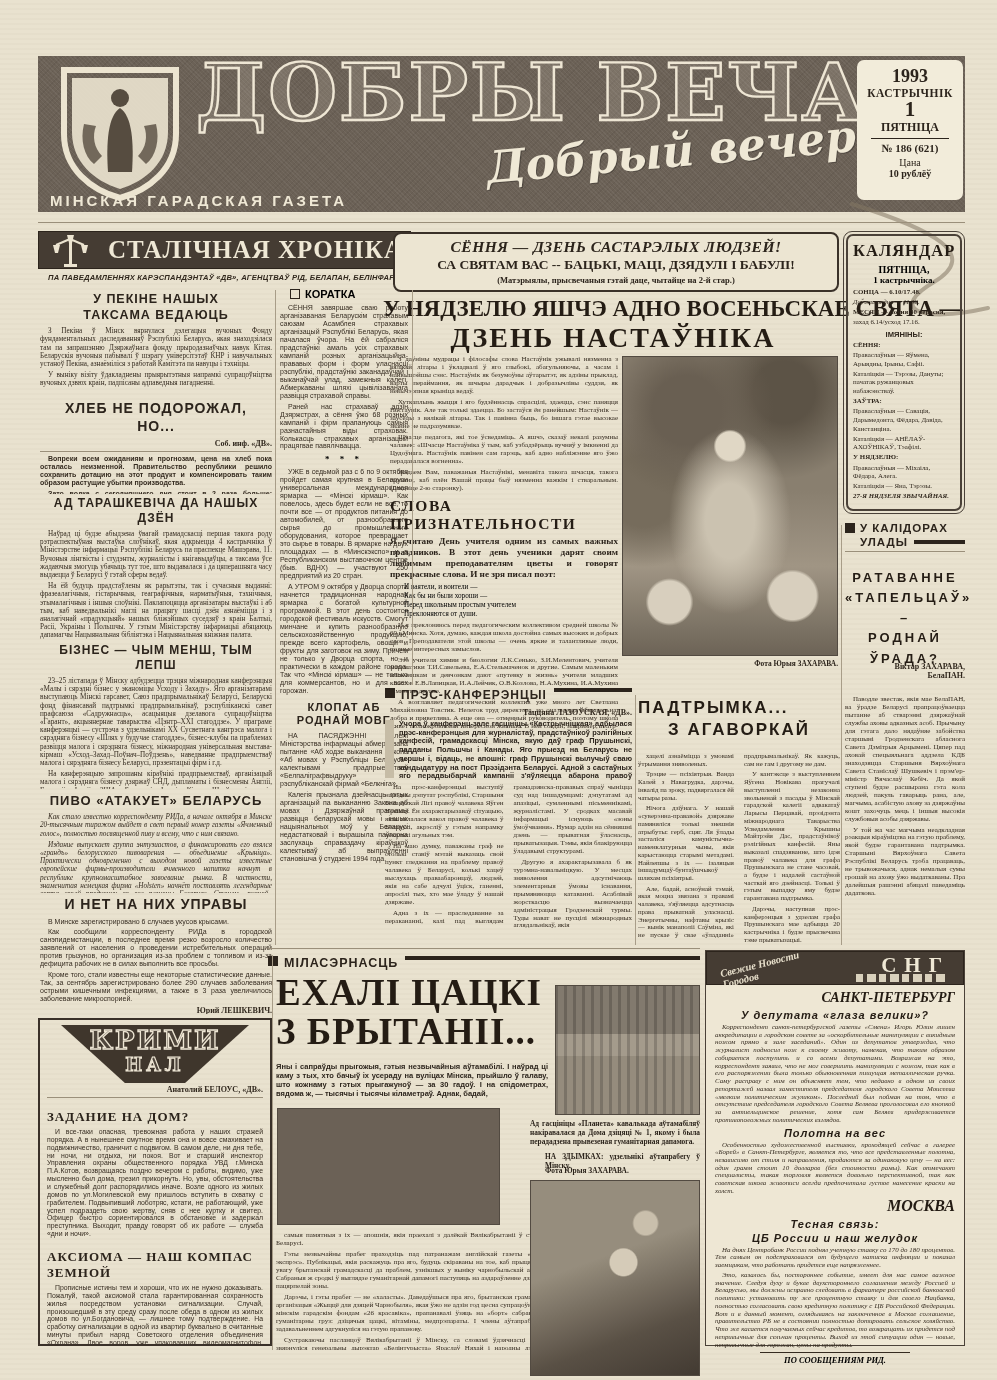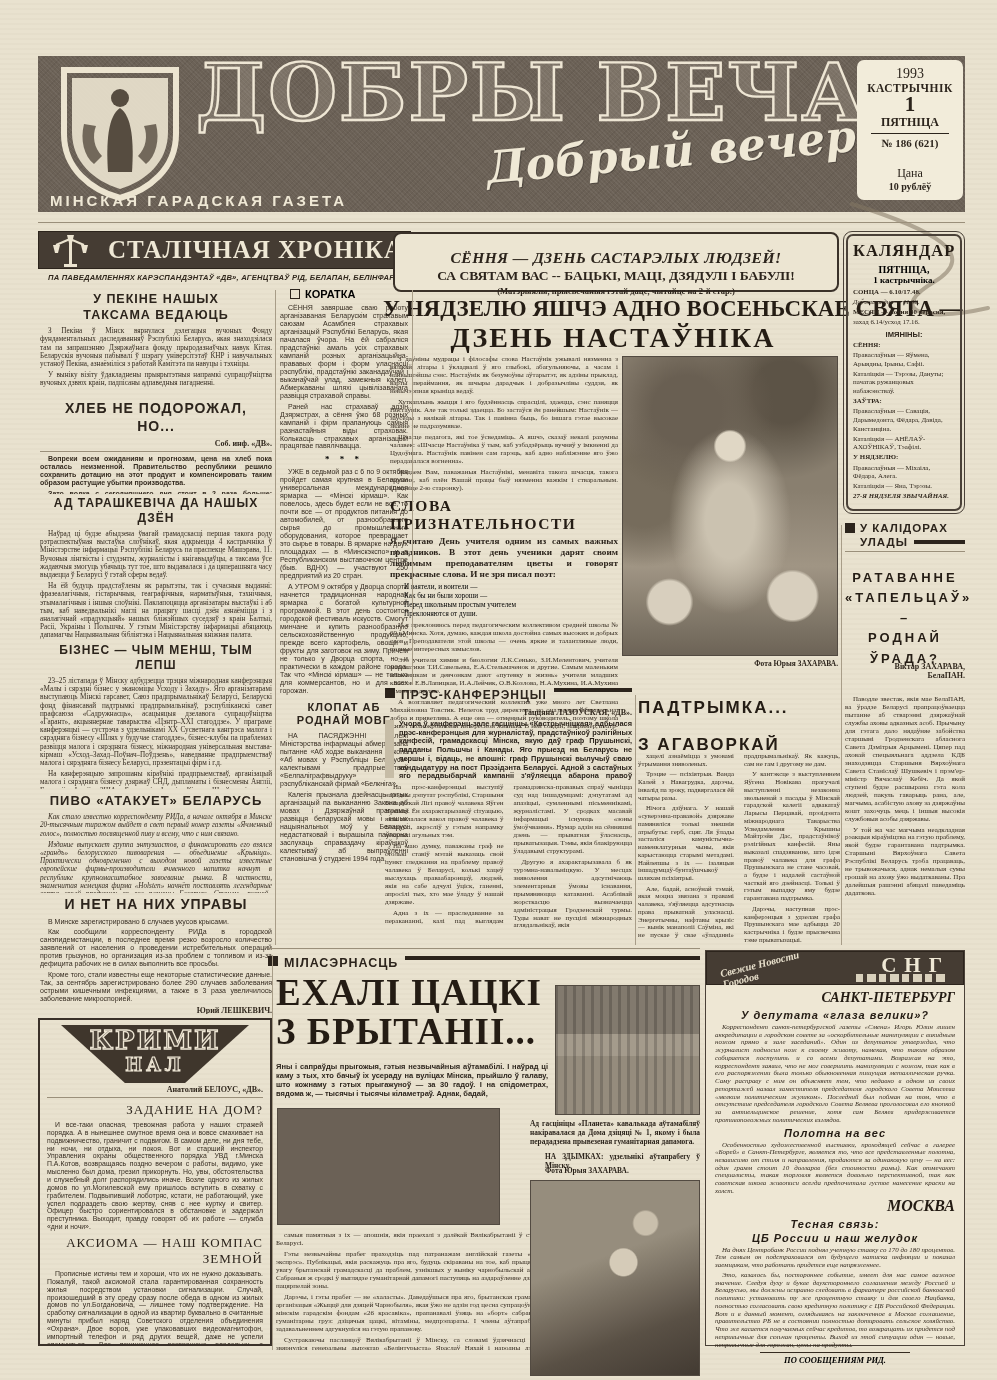--- a/index.html
+++ b/index.html
@@ -13,26 +13,26 @@
     background-image:repeating-linear-gradient(45deg,rgba(255,255,255,.05) 0 1px,transparent 1px 3px),
                      repeating-linear-gradient(-45deg,rgba(0,0,0,.06) 0 1px,transparent 1px 4px);}
   #mast-title{left:158px;top:-10px;font-family:"DejaVu Serif",serif;font-weight:bold;font-size:79px;
     letter-spacing:2px;color:rgba(238,230,212,.14);-webkit-text-stroke:2.4px #eee6d4;white-space:nowrap}
   #mast-script{left:448px;top:70px;font-family:"DejaVu Serif",serif;font-style:italic;font-weight:bold;
     font-size:44px;color:#efe8d5;transform:rotate(-5deg);white-space:nowrap;text-shadow:1px 1px 0 rgba(0,0,0,.25)}
   #mast-sub{left:12px;bottom:3px;font-family:"Liberation Sans",sans-serif;font-weight:bold;font-size:15px;
     letter-spacing:3px;color:#efe8d5}
   #datebox{right:2px;top:4px;width:106px;height:140px;background:#f2ecda;border-radius:7px;
     text-align:center;color:#2c241c;padding-top:6px;box-sizing:border-box}
-  #datebox .y{font-weight:normal;font-size:14px}
+  #datebox .y{font-weight:bold;font-size:18px}
   #datebox .m{font-weight:bold;font-size:11.5px;letter-spacing:.5px}
   #datebox .d{font-weight:bold;font-size:21px;line-height:1}
   #datebox .w{font-weight:bold;font-size:12px;margin-bottom:3px}
   #datebox .iss{font-weight:bold;font-size:11px;border-top:1px solid #2c241c;width:78px;margin:0 auto;padding-top:3px}
-  #datebox .pr1{font-size:12px;margin-top:17px}
+  #datebox .pr1{font-size:10px;margin-top:3px}
   #datebox .pr2{font-weight:bold;font-size:10px}
   #swash{left:838px;top:196px;width:160px;height:140px;opacity:.55;pointer-events:none}
   
   .vrule{width:1px;background:#a89d88}
   .hrule{height:1px;background:#9a8f7a}
   
   .seclabel{display:flex;align-items:flex-start;font-family:"Liberation Sans",sans-serif;font-weight:bold;
     color:#2c241c;letter-spacing:1px}
   .seclabel .sq{width:10px;height:10px;background:#2c241c;margin-right:6px;flex:0 0 auto}
   .seclabel .bar{flex:1;height:4px;background:#2c241c;margin-left:7px}
@@ -53,24 +53,24 @@
   .kor-head{font-family:"Liberation Sans",sans-serif;font-weight:bold;font-size:11px;margin:0 0 4px 10px}
   .kor-head .box{display:inline-block;width:8px;height:8px;border:1.4px solid #2c241c;margin-right:5px;vertical-align:-1px}
   
   #krim{left:38px;top:1018px;width:234px;height:328px;border:2px solid #3a3129;padding:5px 7px;box-sizing:border-box;overflow:hidden}
   #krim-emblem{width:188px;height:58px;margin:0 auto;background:#3f362c;
     clip-path:polygon(0 0,100% 0,66% 100%,34% 100%);position:relative}
   #krim-emblem .l1{position:absolute;left:0;right:0;top:0;text-align:center;font-family:"DejaVu Serif",serif;
     font-weight:bold;font-size:26px;color:rgba(238,230,212,.1);-webkit-text-stroke:1.3px #eee6d4;letter-spacing:2px}
   #krim-emblem .l2{position:absolute;left:0;right:0;top:29px;text-align:center;font-family:"DejaVu Serif",serif;
     font-weight:bold;font-size:18px;color:rgba(238,230,212,.1);-webkit-text-stroke:1.1px #eee6d4;letter-spacing:4px}
-  .krim-h{font-weight:normal;text-align:right;font-size:13px;letter-spacing:1px;color:#2c241c;margin:4px 0 3px}
+  .krim-h{font-weight:bold;text-align:left;font-size:13px;letter-spacing:1px;color:#2c241c;margin:11px 0 3px}
   
   #holidaybox{left:393px;top:232px;width:446px;height:60px;border:2px solid #3a3129;border-radius:8px;
-    text-align:center;box-sizing:border-box;padding-top:15px;background:#ece5d2}
+    text-align:center;box-sizing:border-box;padding-top:4px;background:#ece5d2}
   #holidaybox .l1{font-weight:bold;font-style:italic;font-size:15.5px;color:#2c241c;letter-spacing:.5px}
   #holidaybox .l2{font-weight:bold;font-size:13.5px;color:#2c241c;margin-top:1px}
   #holidaybox .l3{font-weight:bold;font-size:8.5px;color:#2c241c;margin-top:2px}
   #teach-h1{left:383px;top:296px;width:460px;text-align:center;font-weight:bold;font-size:23px;color:#241c14;white-space:nowrap}
   #teach-h2{left:383px;top:322px;width:460px;text-align:center;font-weight:bold;font-size:28px;letter-spacing:2px;color:#241c14}
   .subhead{font-weight:bold;font-size:15.5px;letter-spacing:1.5px;color:#241c14;margin:4px 0 3px;text-align:left}
   .lead{font-weight:bold;font-size:9.2px;line-height:1.2;text-align:justify;color:#2c241c;margin:0 0 3px}
   .poem p{margin:0;text-indent:14px;font-size:7.2px;line-height:1.25}
   
   .photo{box-shadow:inset 0 0 0 1px #554a3c;filter:saturate(.7)}
@@ -98,21 +98,21 @@
      linear-gradient(160deg,#9a8d75 0 40%,#5c5040 75%,#453a2d 100%),
      radial-gradient(ellipse at 30% 75%, #2f281f 0 25%, transparent 45%);background-color:#7c7059}
   .photocap{font-weight:bold;font-size:7.4px;line-height:1.2;text-align:justify;color:#2c241c}
   
   .press-lead{font-family:"Liberation Sans",sans-serif;font-weight:bold;font-size:7.4px;line-height:1.18;
     text-align:justify;color:#2c241c}
   .twocol{column-count:2;column-gap:10px}
   
   #pad-h .r1,#pad-h .r2{font-family:"Liberation Sans",sans-serif;font-weight:bold;font-size:17px;
     letter-spacing:2px;color:#241c14}
-  #pad-h .r2{text-align:left;margin-top:17px}
+  #pad-h .r2{text-align:center;margin-top:2px}
   
   #calendar{left:843px;top:231px;width:122px;height:283px;border:1px solid #4a4138;border-radius:9px;padding:2px;box-sizing:border-box}
   #cal-inner{border:2px solid #4a4138;border-radius:7px;height:100%;box-sizing:border-box;padding:5px 5px;overflow:hidden}
   #cal-inner .title{font-weight:bold;font-size:16.5px;letter-spacing:1px;text-align:center;color:#241c14}
   #cal-inner .wd{font-weight:bold;font-size:10px;text-align:center;margin-top:3px}
   #cal-inner .dt{font-weight:bold;font-size:9px;text-align:center;margin-bottom:3px}
   .cal-l{font-size:6.9px;line-height:1.25;color:#30271d;margin:1.5px 0}
   .cal-l.b{font-weight:bold}
   .cal-l.i{font-style:italic}
   .cal-l.c{text-align:center;font-weight:bold;font-family:"Liberation Sans",sans-serif;font-size:7.6px;margin-top:3px}

